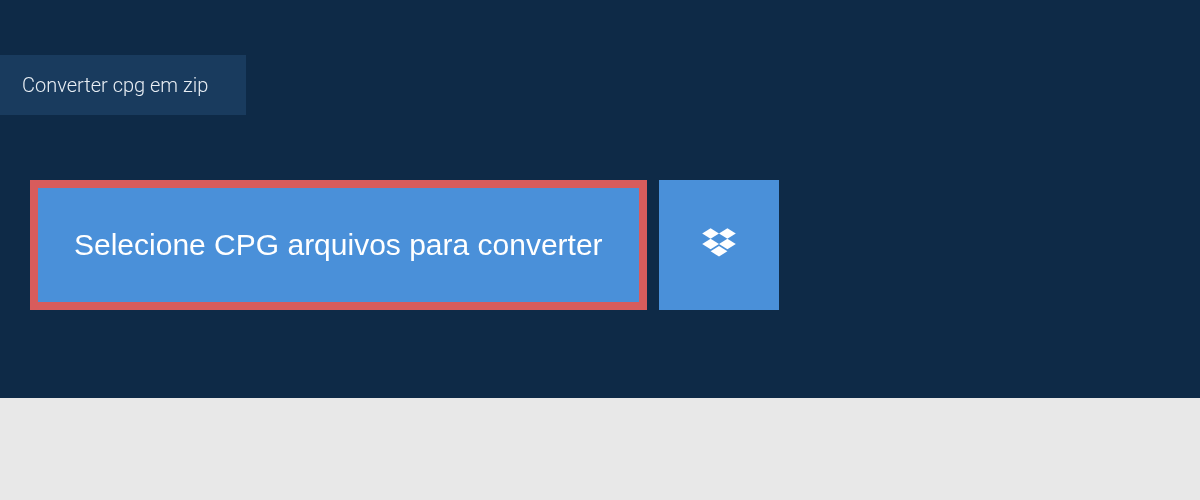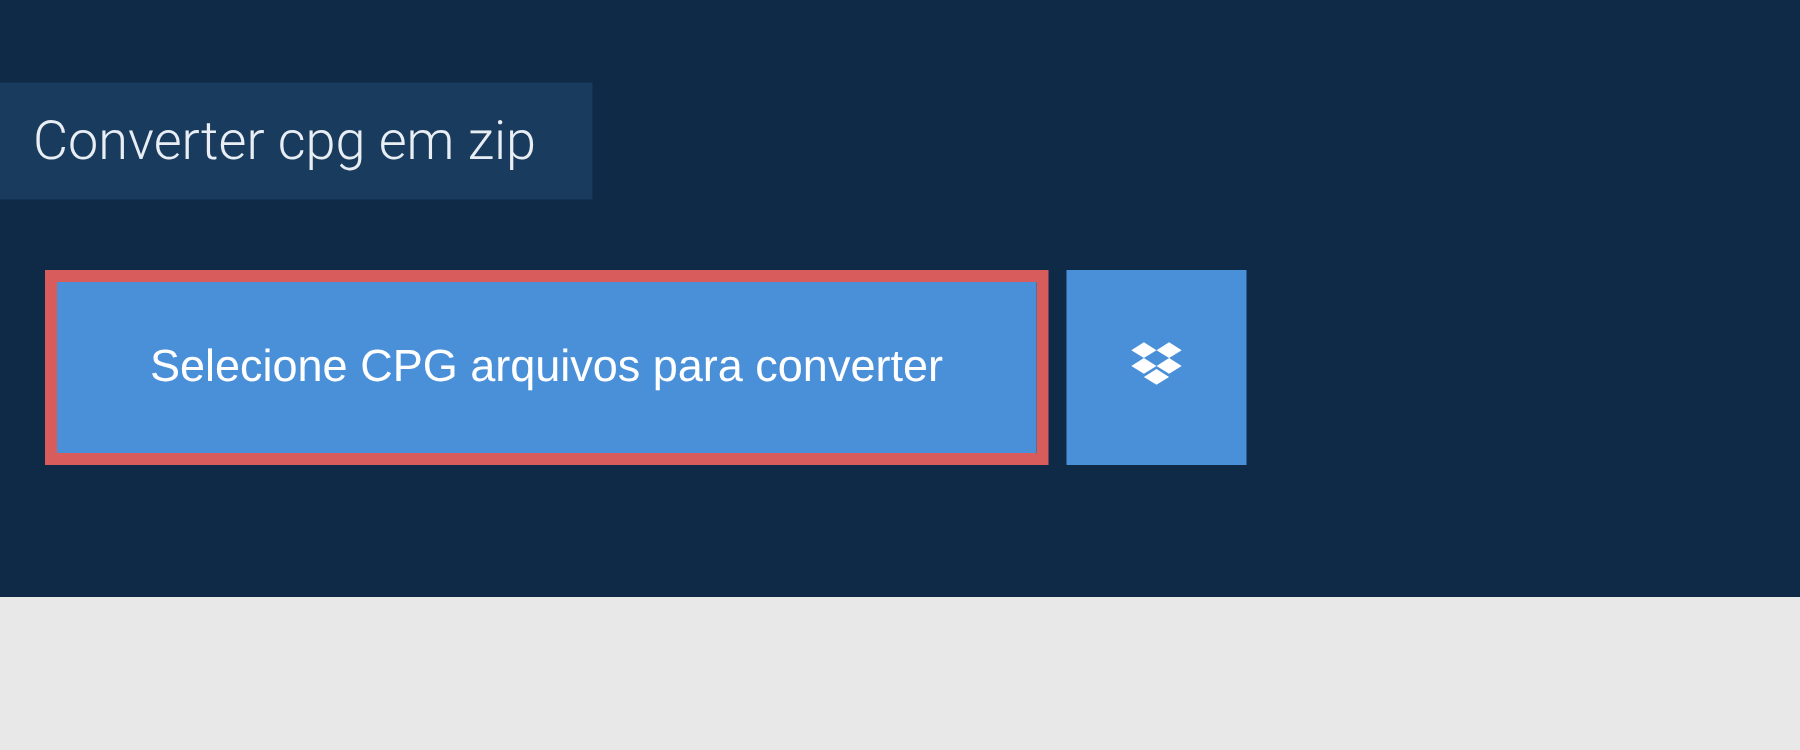--- a/index.html
+++ b/index.html
@@ -21,21 +21,21 @@
       position: relative;
     }
     .tab-container {
       position: absolute;
       top: 55px;
       left: 0;
     }
     .tab {
       background: #193b5e;
       color: #e8eef4;
-      font-size: 36px;
+      font-size: 20px;
       font-weight: 300;
       padding: 18px 38px 18px 22px;
       display: inline-block;
     }
     .button-row {
       position: absolute;
       top: 180px;
       left: 30px;
       display: flex;
       gap: 12px;
@@ -48,21 +48,21 @@
       display: flex;
     }
     .select-button {
       background: #4a90d9;
       color: #ffffff;
       font-size: 30px;
       font-weight: 300;
       display: flex;
       align-items: center;
       justify-content: center;
-      padding: 0 62px;
+      padding: 0 36px;
       white-space: nowrap;
       border: none;
       cursor: pointer;
     }
     .dropbox-button {
       background: #4a90d9;
       width: 120px;
       display: flex;
       align-items: center;
       justify-content: center;

